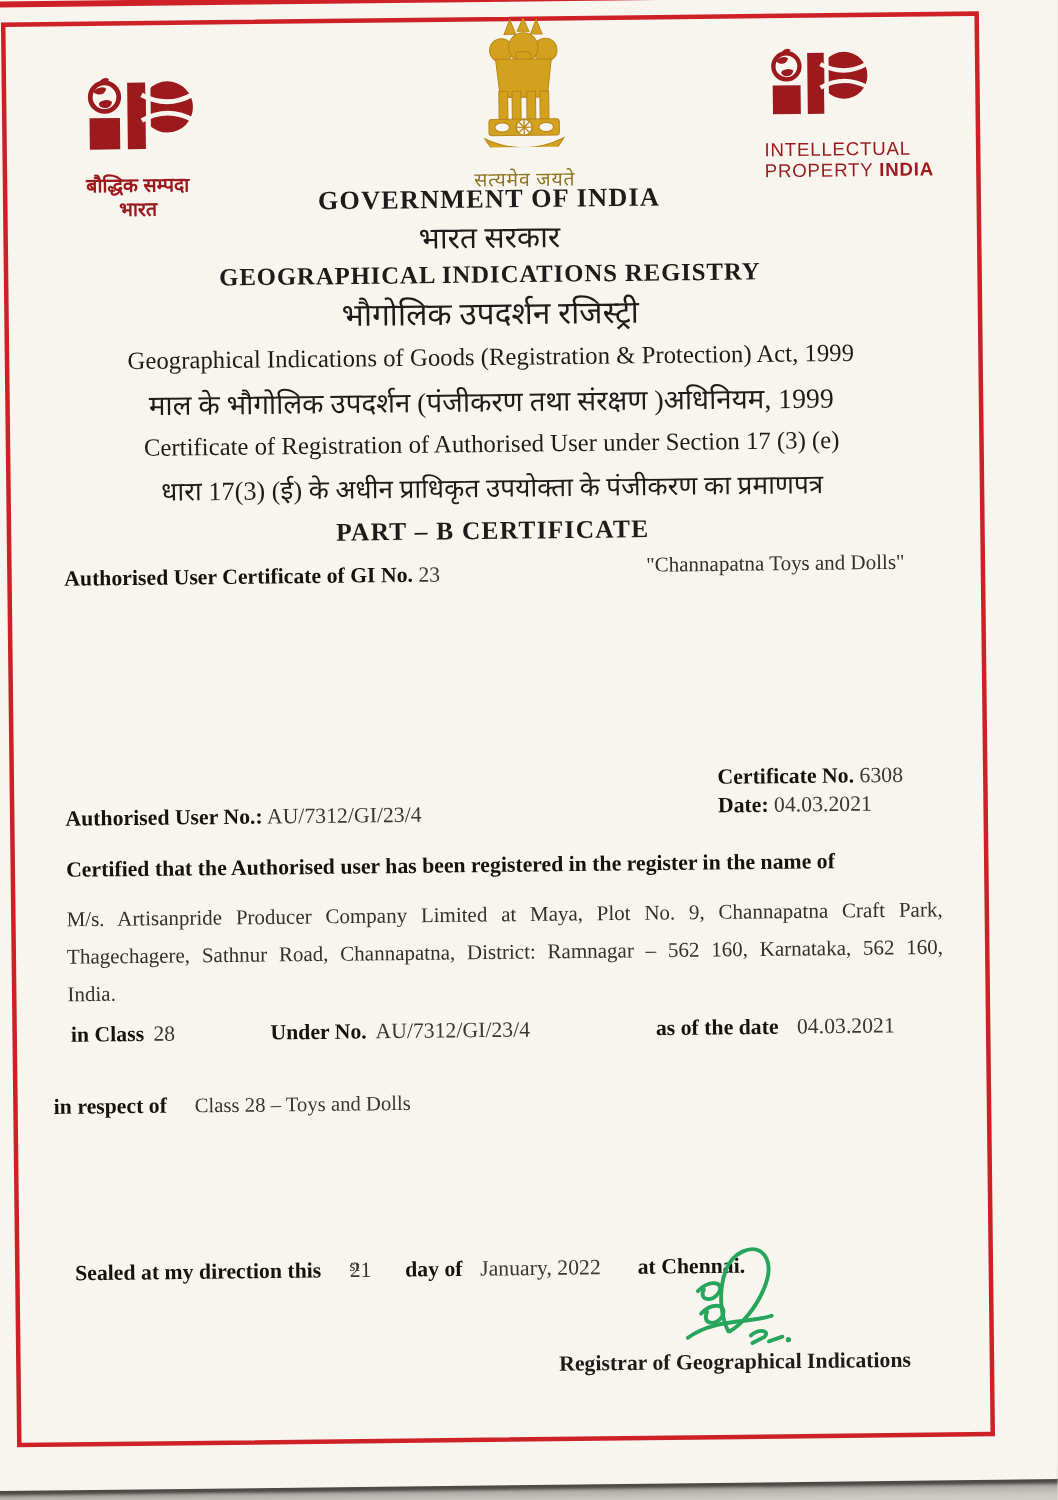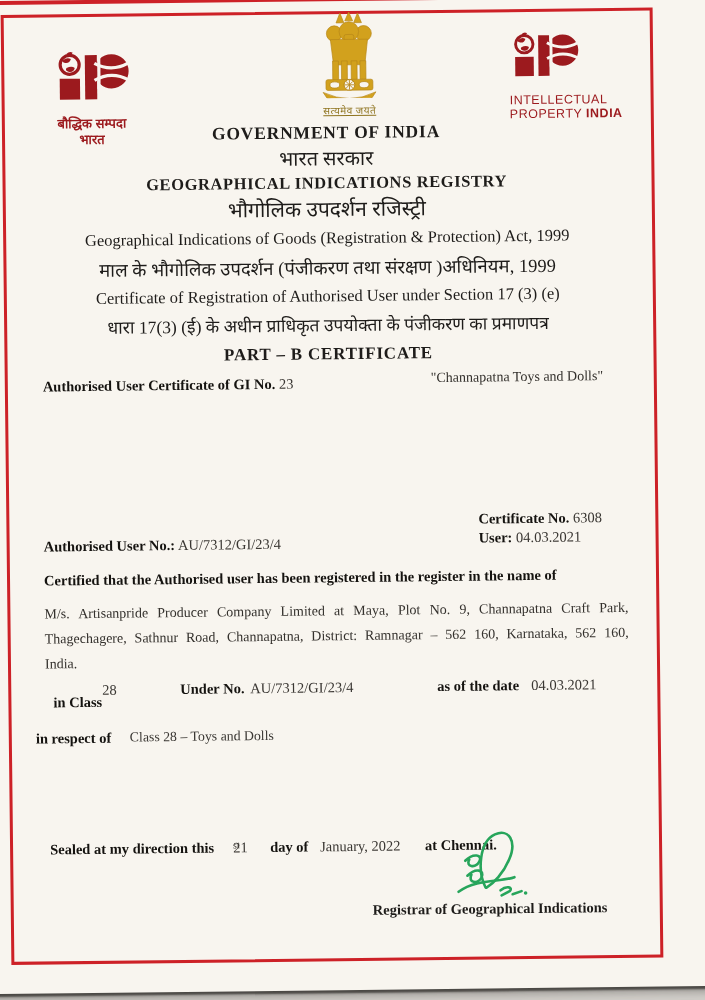--- a/index.html
+++ b/index.html
@@ -20,21 +20,21 @@
   .border-frame{
     position:absolute;left:20px;top:27px;width:646px;height:944px;
     border:3px solid var(--border-red,#cd2127);
   }
   
   .left-logo{position:absolute;left:50px;top:64px;width:120px;text-align:center;}
   .left-logo .mark{display:block;margin:0 auto;}
   .logo-caption{font-family:"Liberation Sans","DejaVu Sans",sans-serif;font-weight:bold;
     color:var(--logo-maroon,#9c1a1e);font-size:13px;line-height:14px;margin-top:2px;}
   .emblem-wrap{position:absolute;left:330px;top:28px;width:76px;text-align:center;}
-  .emblem-motto{font-size:10px;color:#8f7420;margin-top:1px;letter-spacing:.5px;text-decoration:underline;}
+  .emblem-motto{font-size:13px;color:#8f7420;margin-top:7px;letter-spacing:.5px;}
   .right-logo{position:absolute;left:528px;top:50px;width:132px;}
   .right-logo .mark{display:block;}
   .right-caption{font-family:"Liberation Sans","DejaVu Sans",sans-serif;
     color:var(--logo-maroon,#a91e22);font-size:12.5px;line-height:14px;letter-spacing:.5px;margin-top:3px;}
   .right-caption .bold{font-weight:bold;}
   
   .hrow{position:absolute;left:22px;width:644px;text-align:center;}
   .h-gov-en    {top:138px;font-size:17.5px;font-weight:bold;letter-spacing:.8px;}
   .h-gov-hi    {top:160px;font-size:20px;}
   .h-reg-en    {top:189px;font-size:16.5px;font-weight:bold;letter-spacing:.6px;}
@@ -50,21 +50,21 @@
   .gi-row-left{position:absolute;left:58px;top:391px;font-size:14.5px;}
   .gi-name{position:absolute;left:446px;top:387px;font-size:14px;color:#33302c;}
   .certno-block{position:absolute;left:492px;top:527px;font-size:14.5px;line-height:19px;}
   .auth-row{position:absolute;left:57px;top:551px;font-size:14.5px;}
   .certified-row{position:absolute;left:57px;top:585px;font-size:14.5px;font-weight:bold;color:#151310;}
   .address{position:absolute;left:57px;top:614px;width:584px;font-size:14px;line-height:25px;color:#34312d;word-spacing:1px;}
   .addr-just{text-align:justify;text-align-last:justify;}
   .row-abs{position:absolute;left:0;width:734px;font-size:14.5px;}
   .class-row{top:695px;}
   .class-row span{position:absolute;white-space:nowrap;}
-  .p-inclass{left:65px;margin-top:12px;} .p-classno{left:114px;} .p-underlab{left:192px;}
+  .p-inclass{left:59px;} .p-classno{left:114px;} .p-underlab{left:192px;}
   .p-underno{left:262px;} .p-asoflab{left:449px;text-align:right;} .p-asofdate{left:543px;}
   .respect-row{top:743px;}
   .respect-row span{position:absolute;white-space:nowrap;}
   .p-resplab{left:47px;} .p-respval{left:141px;font-size:13.8px;}
   .sealed-row{top:854px;}
   .sealed-row span{position:absolute;white-space:nowrap;}
   .p-sealed1{left:60px;} .p-day{left:243px;text-align:right;} .p-dayof{left:280px;}
   .p-month{left:330px;} .p-chennai{left:435px;}
   sup{font-size:10px;vertical-align:6px;}
   .signature{position:absolute;left:460px;top:845px;}
@@ -175,21 +175,21 @@
     <span class="val">23</span>
   </div>
   <div class="gi-name val">"Channapatna Toys and Dolls"</div>
 
   <div class="certno-block">
     <div>
       <span class="lab">Certificate No.</span>
       <span class="val">6308</span>
     </div>
     <div>
-      <span class="lab">User:</span>
+      <span class="lab">Date:</span>
       <span class="val">04.03.2021</span>
     </div>
   </div>
 
   <div class="auth-row">
     <span class="lab">Authorised User No.:</span>
     <span class="val">AU/7312/GI/23/4</span>
   </div>
 
   <div class="certified-row">Certified that the Authorised user has been registered in the register in the name of</div>

